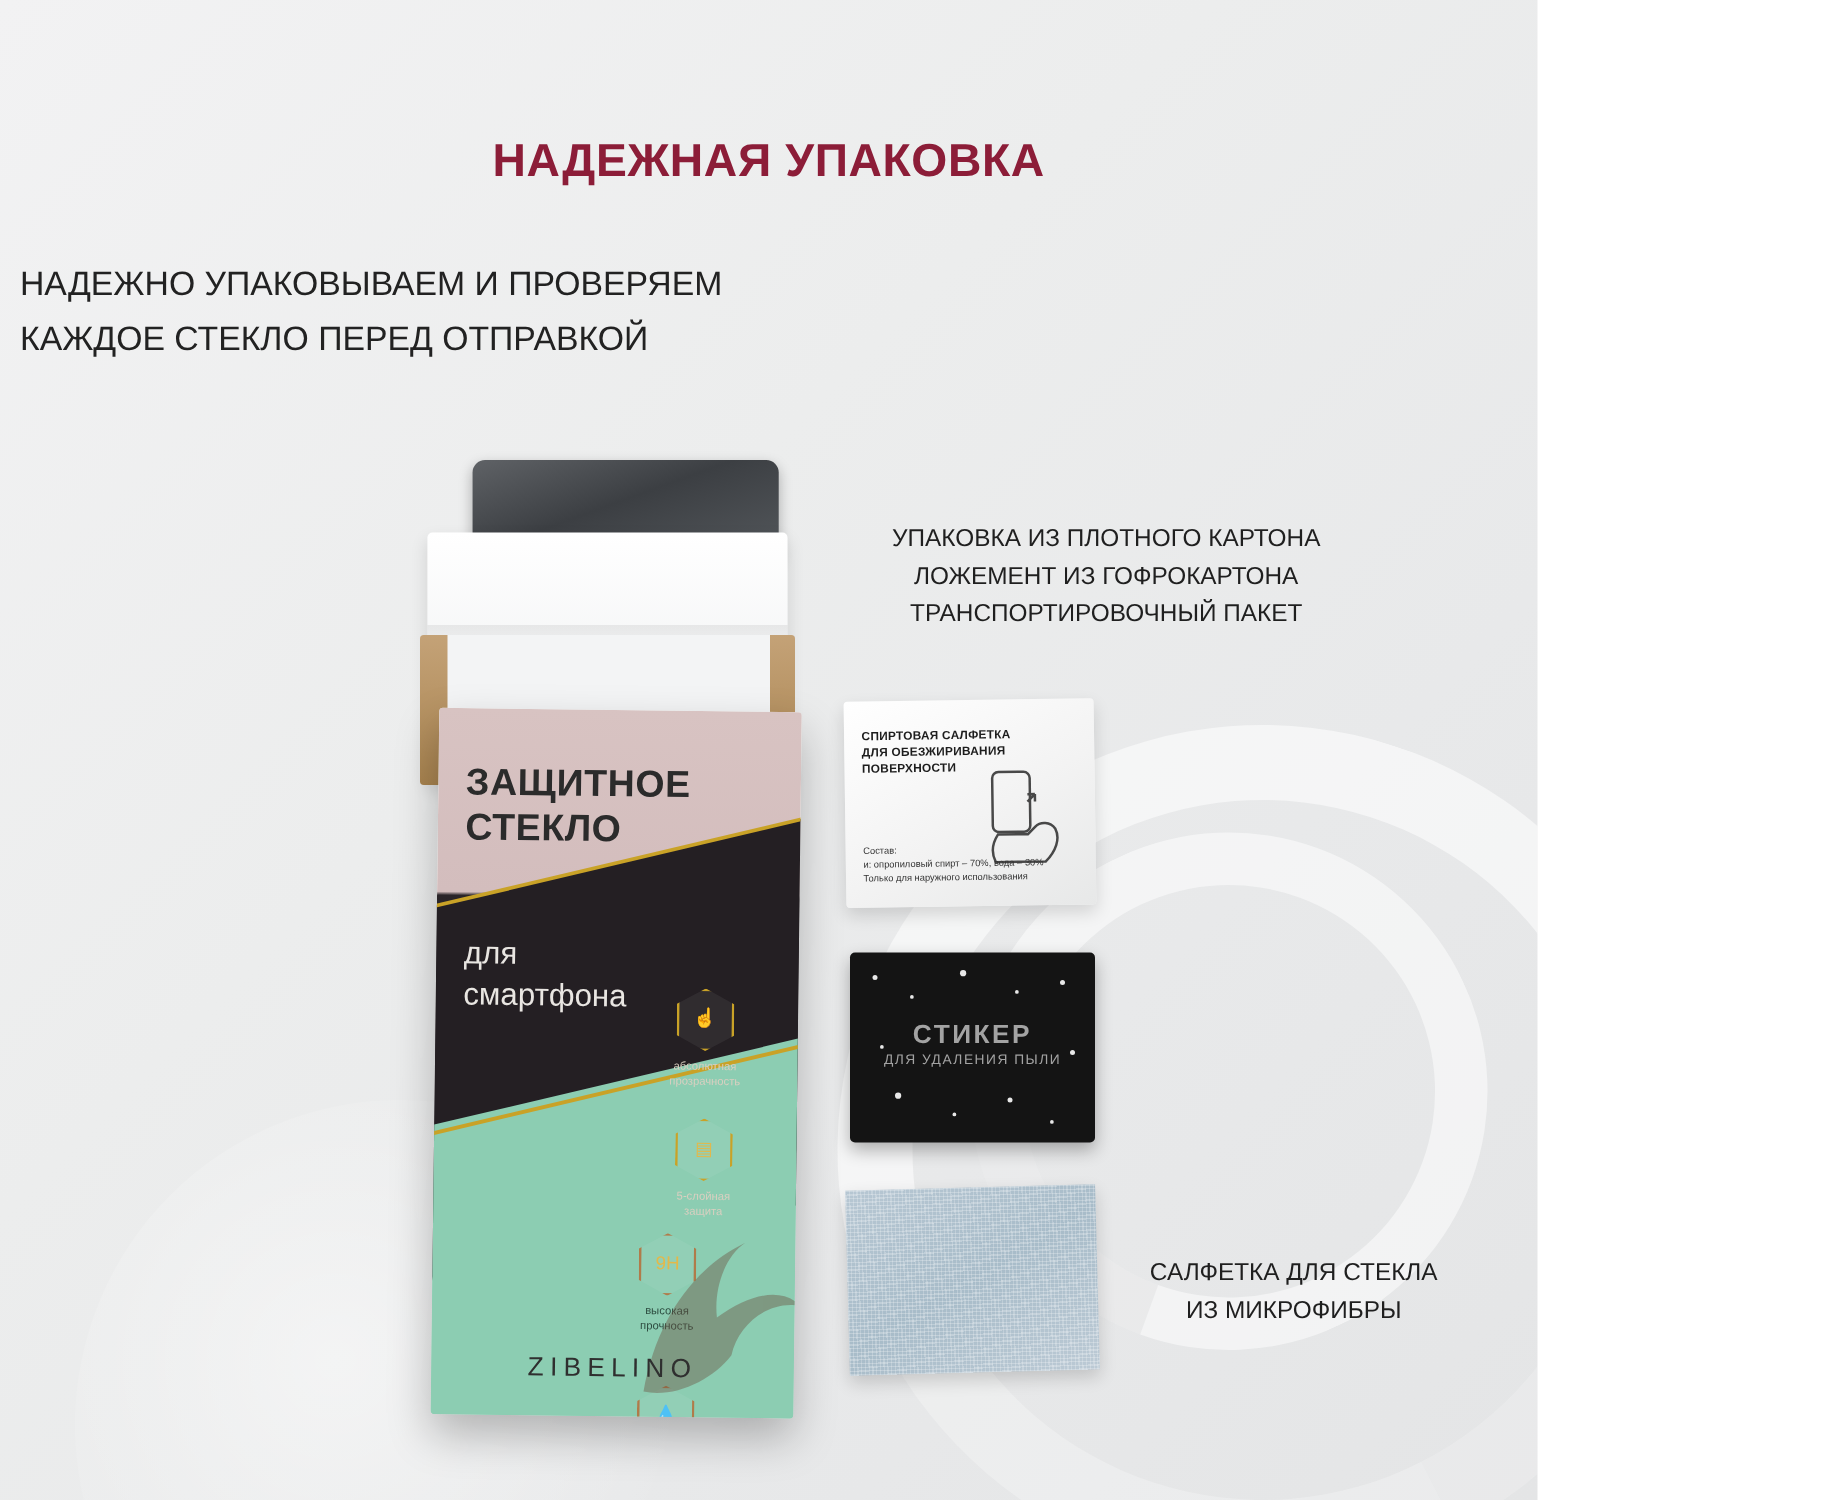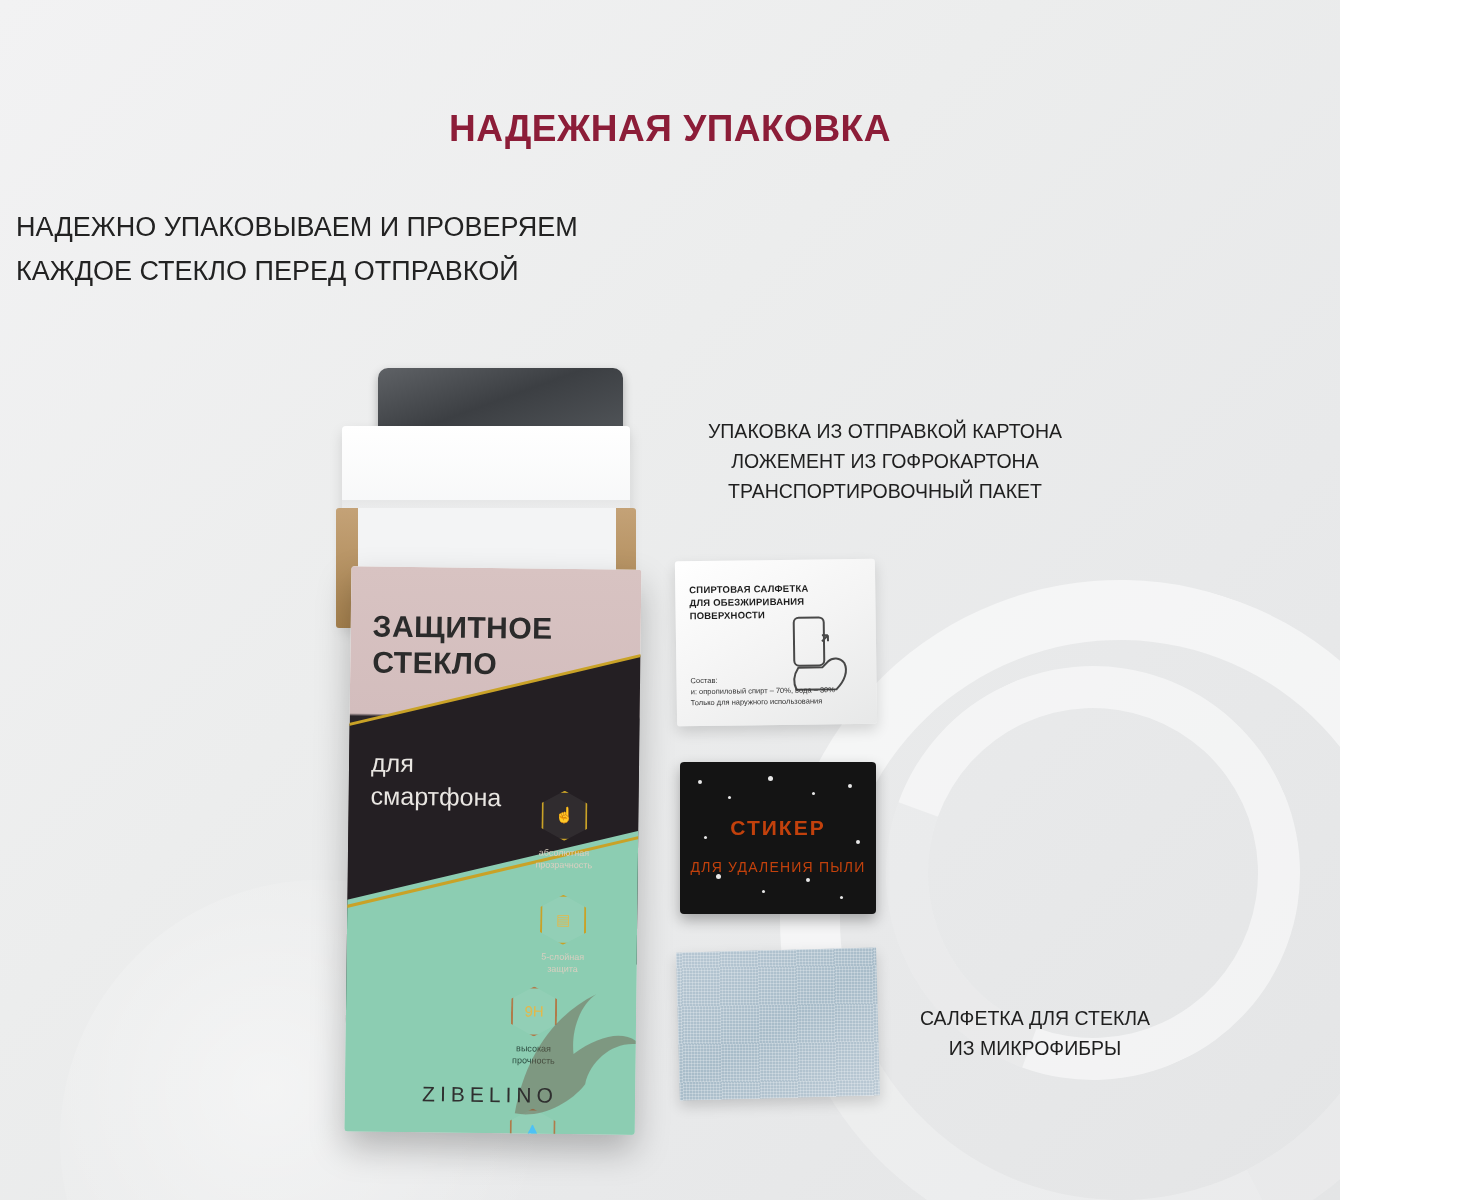--- a/index.html
+++ b/index.html
@@ -9,21 +9,21 @@
   body {
     width: 1467px;
     height: 1200px;
     font-family: "Liberation Sans", sans-serif;
     background: #ffffff;
     overflow: hidden;
   }
 
   .poster {
     position: relative;
-    width: 1340px;
+    width: 1230px;
     height: 1200px;
     background: linear-gradient(135deg, #f2f2f3 0%, #eceded 40%, #e8e9ea 70%, #e4e5e6 100%);
     overflow: hidden;
   }
 
   
   .swirl-1 {
     position: absolute;
     right: -120px;
     bottom: -60px;
@@ -302,30 +302,30 @@
     background: #141414;
     border-radius: 4px;
     box-shadow: 0 6px 14px rgba(0,0,0,0.3);
     overflow: hidden;
   }
   .sticker-label {
     position: absolute;
     left: 0; right: 0;
     top: 54px;
     text-align: center;
-    color: #c2410c;
+    color: #a3a3a3;
   }
   .sticker-label .big {
     font-size: 21px;
     font-weight: bold;
     letter-spacing: 2px;
   }
   .sticker-label .small {
-    margin-top: 19px;
-    font-size: 14px;
+    margin-top: 2px;
+    font-size: 11px;
     letter-spacing: 1.2px;
   }
   .dot {
     position: absolute;
     background: #ffffff;
     border-radius: 50%;
     opacity: 0.9;
   }
 
   .cloth {
@@ -450,19 +450,19 @@
     <div class="dot" style="left:126px; top:116px; width:4px;  height:4px;"></div>
     <div class="dot" style="left:160px; top:134px; width:3px;  height:3px;"></div>
     <div class="sticker-label">
       <div class="big">СТИКЕР</div>
       <div class="small">ДЛЯ УДАЛЕНИЯ ПЫЛИ</div>
     </div>
   </div>
 
   <div class="cloth"></div>
 
-  <div class="callout callout-box">УПАКОВКА ИЗ ОТПРАВКОЙ КАРТОНА
+  <div class="callout callout-box">УПАКОВКА ИЗ ПЛОТНОГО КАРТОНА
 ЛОЖЕМЕНТ ИЗ ГОФРОКАРТОНА
 ТРАНСПОРТИРОВОЧНЫЙ ПАКЕТ</div>
   <div class="callout callout-cloth">САЛФЕТКА ДЛЯ СТЕКЛА
 ИЗ МИКРОФИБРЫ</div>
 
 </div>
 
 </body></html>

